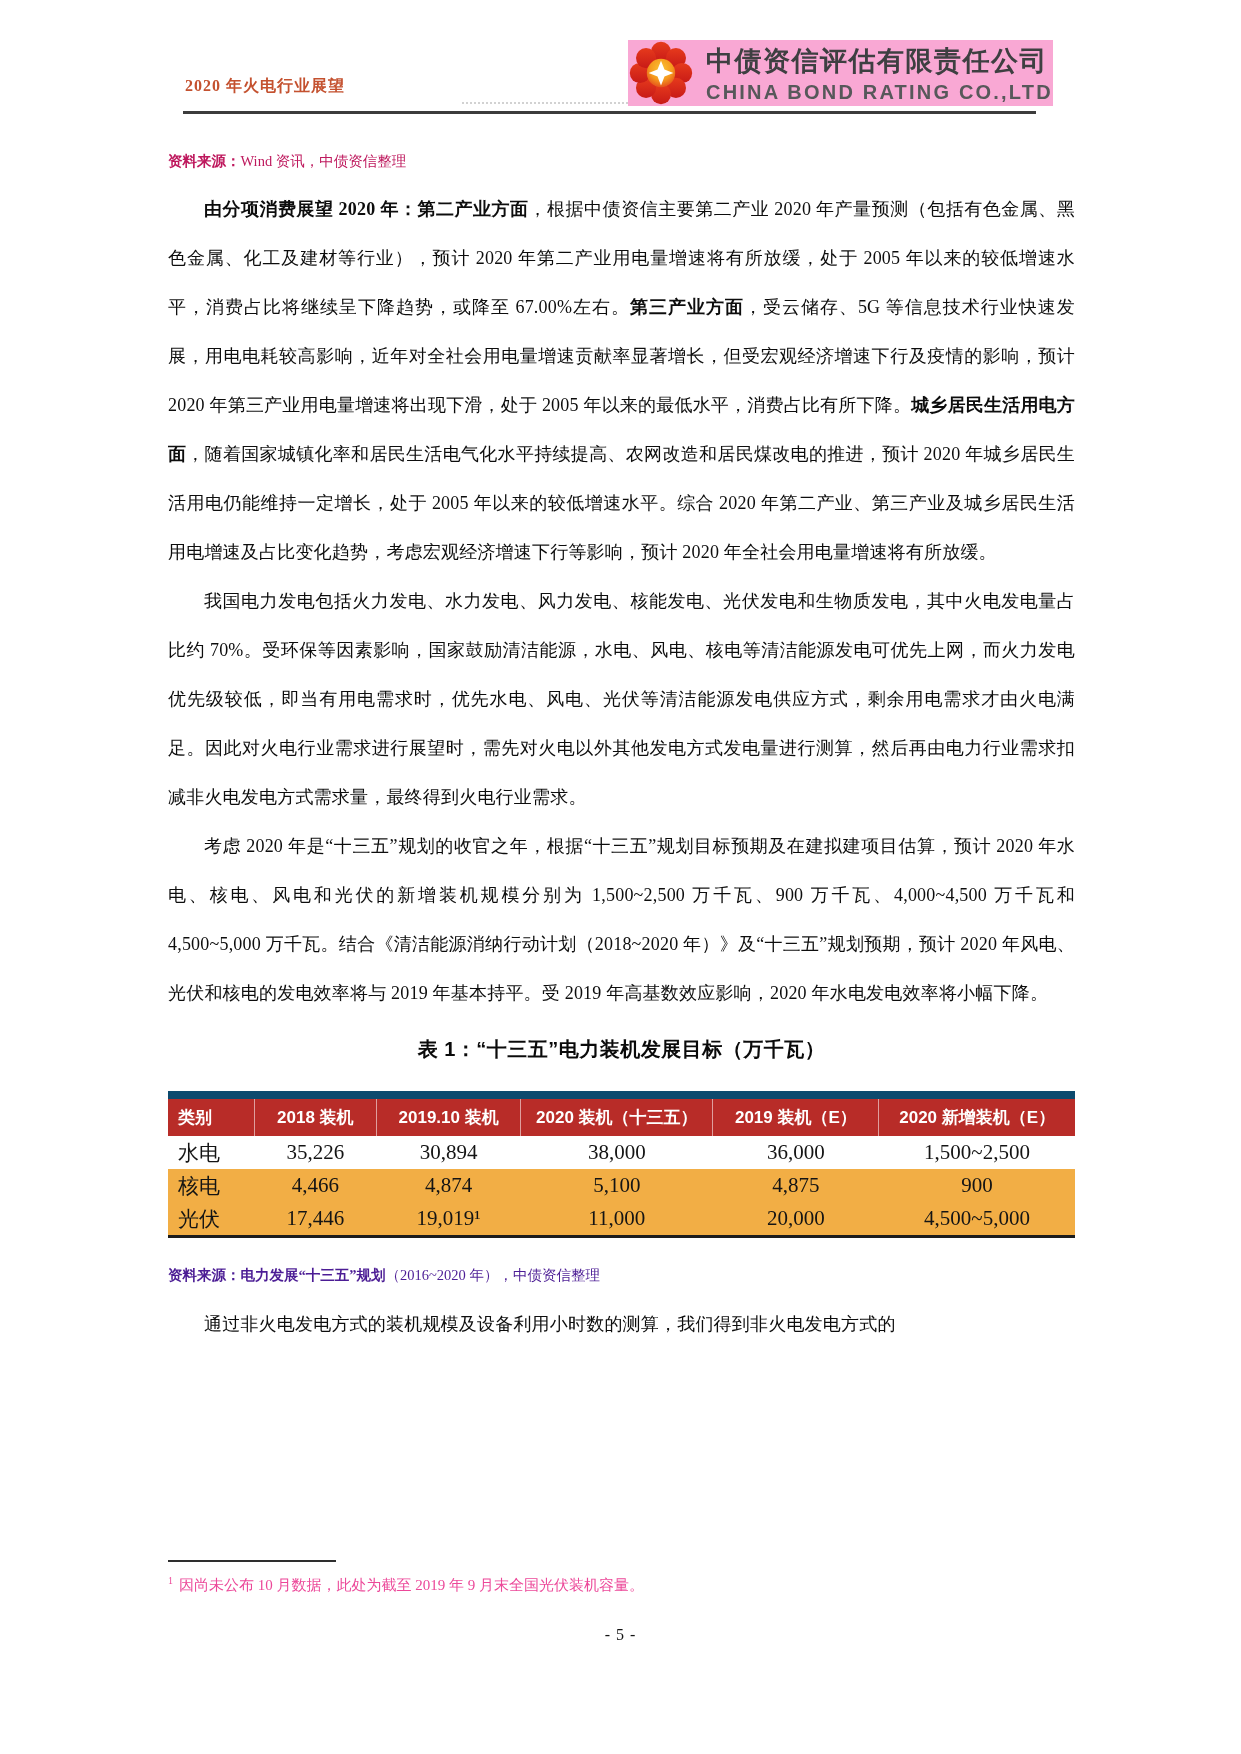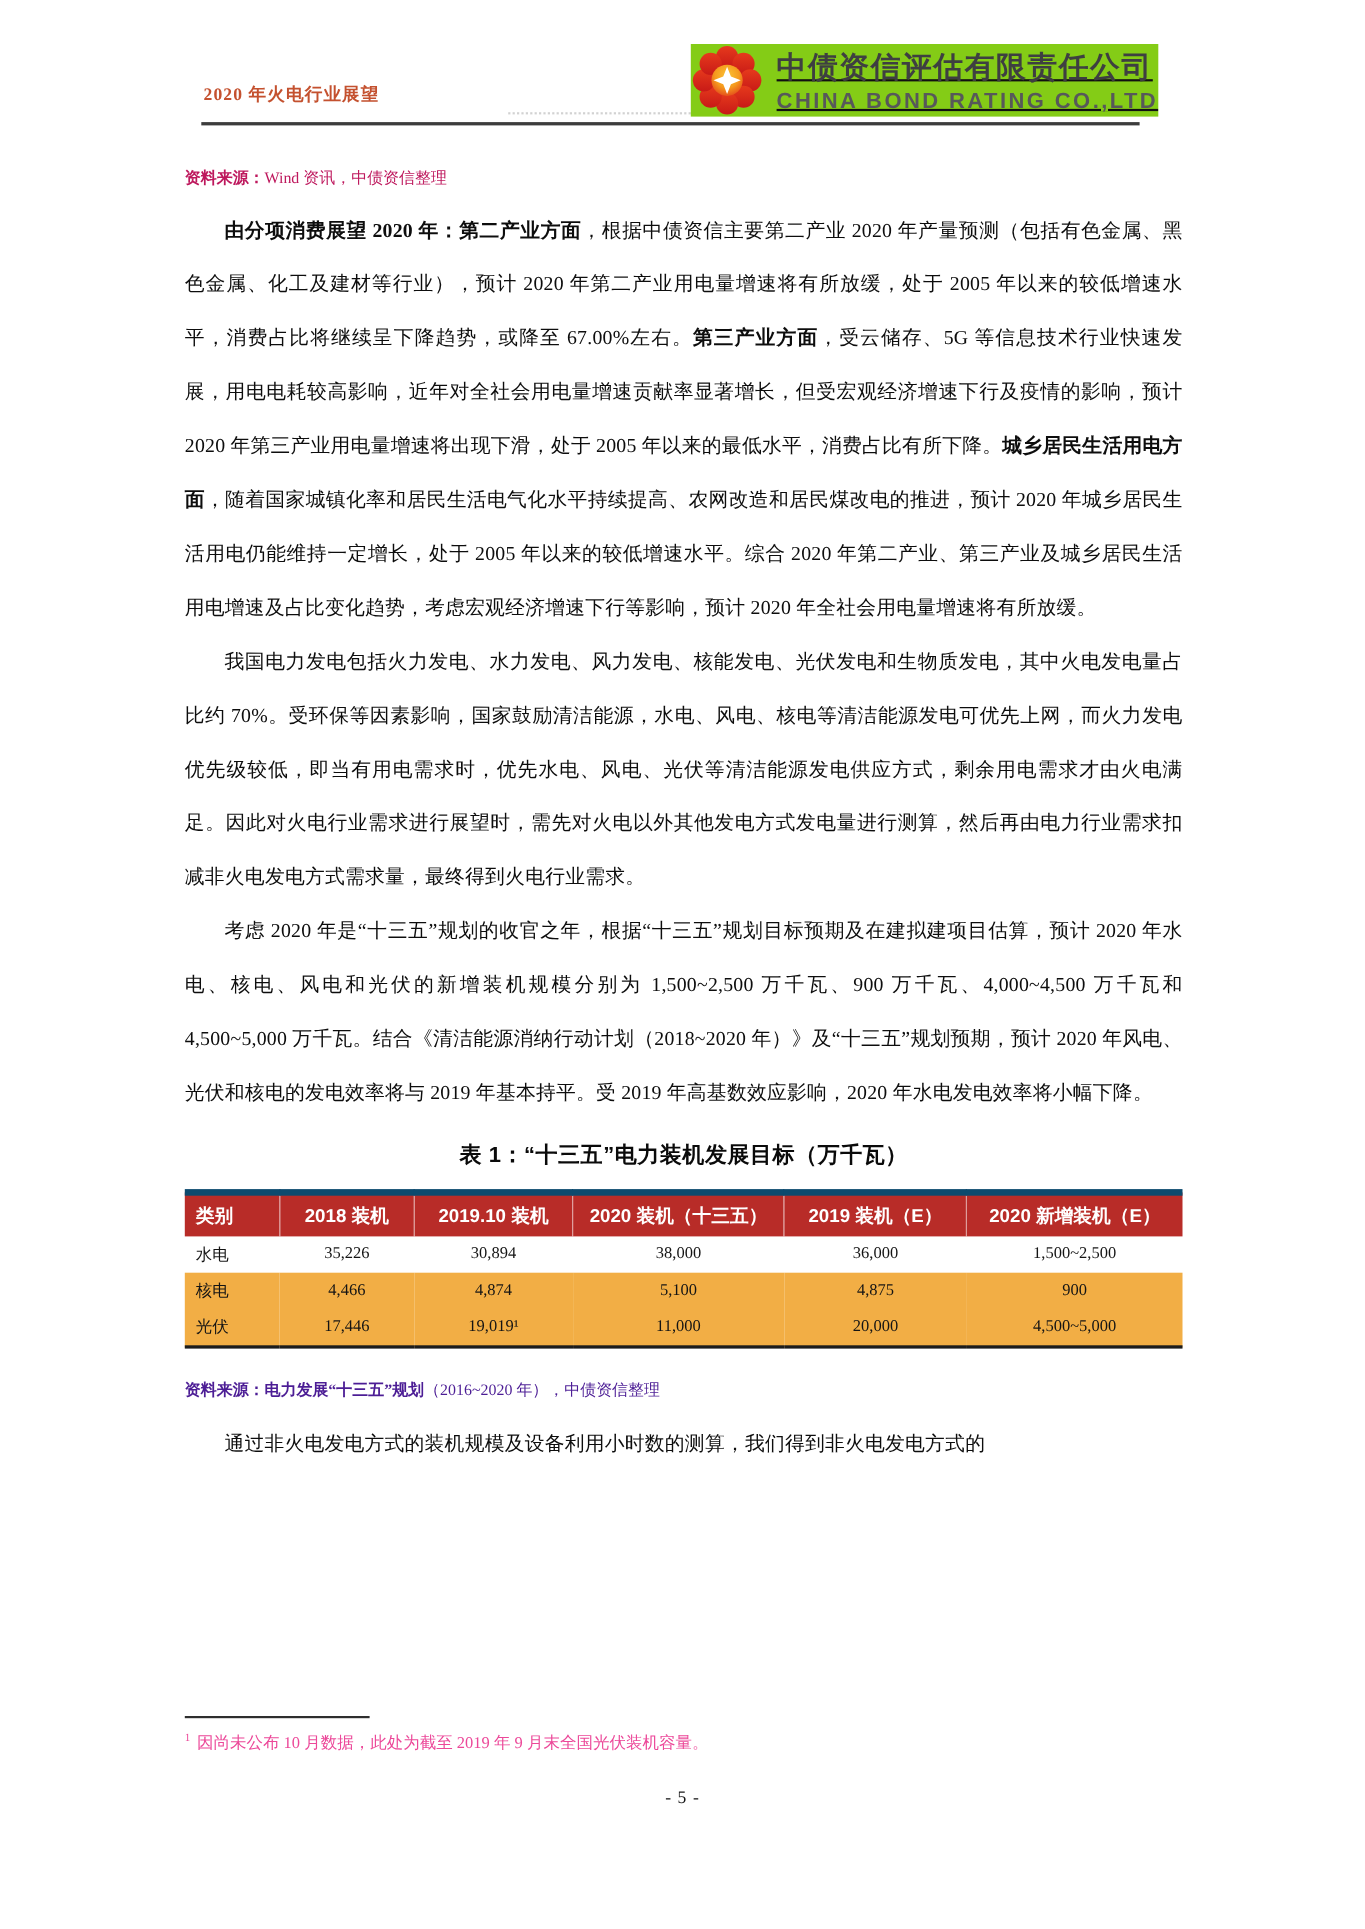--- a/index.html
+++ b/index.html
@@ -17,21 +17,21 @@
     color:var(--accent-red,#C4512F);white-space:nowrap;
   }
   .title-dots{
     position:absolute;left:462px;top:84px;width:370px;height:18px;
     border-bottom:2px dotted #c7c7c7;opacity:.8;
   }
   .header-rule{
     position:absolute;left:183px;top:111px;width:853px;height:3px;
     background:var(--rule-dark,#3C3C3C);
   }
-  .logo-block{position:absolute;left:628px;top:40px;display:flex;align-items:center;background:#84cc16;text-decoration:underline;}
+  .logo-block{position:absolute;left:628px;top:40px;display:flex;align-items:center;background:#f9a8d4;}
   .logo-mark{width:66px;height:66px;flex:0 0 auto;}
   .logo-text{margin-left:12px;}
   .company-cn{
     font-family:"Liberation Sans","DejaVu Sans",sans-serif;font-weight:bold;
     font-size:27px;color:var(--company-text,#3E3F41);letter-spacing:1.5px;white-space:nowrap;
   }
   .company-en{
     font-family:"Liberation Sans","DejaVu Sans",sans-serif;font-weight:bold;
     font-size:20px;color:var(--company-sub,#57585A);letter-spacing:2.2px;margin-top:2px;white-space:nowrap;
   }
@@ -49,33 +49,33 @@
   }
   .para b{font-weight:bold;}
 
   
   .table-title{
     margin-top:18px;text-align:center;
     font-family:"Liberation Sans","DejaVu Sans",sans-serif;
     font-weight:bold;font-size:20px;color:#0a0a0a;letter-spacing:.5px;
   }
   table.data{
-    margin-top:18px;width:100%;border-collapse:collapse;table-layout:fixed;
-    border-top:6px solid #0c4a6e;border-bottom:3px solid #1c1c1c;
+    margin-top:28px;width:100%;border-collapse:collapse;table-layout:fixed;
+    border-top:8px solid #0c4a6e;border-bottom:3px solid #1c1c1c;
   }
   table.data th{
     background:var(--table-header-bg,#B82C28);color:#fff;
     font-family:"Liberation Sans","DejaVu Sans",sans-serif;
     font-weight:bold;font-size:17px;height:37px;text-align:center;padding:0 2px;
     border-right:1px solid rgba(255,255,255,.55);
   }
   table.data th:last-child{border-right:none;}
   table.data th:first-child{text-align:left;padding-left:10px;}
   table.data td{
-    font-size:15px;color:#141414;height:33px;text-align:center;padding:0 2px;
+    font-size:21px;color:#141414;height:33px;text-align:center;padding:0 2px;
     font-family:"Liberation Serif","DejaVu Serif",serif;
   }
   table.data td:first-child{text-align:left;padding-left:10px;}
   table.data tr.alt td{background:var(--table-alt-bg,#F2AE45);}
 
   .table-source{
     margin-top:28px;font-size:14.5px;color:#4c1d95;
   }
   .table-source b{font-weight:bold;}
   .closing-para{margin-top:14px;}

